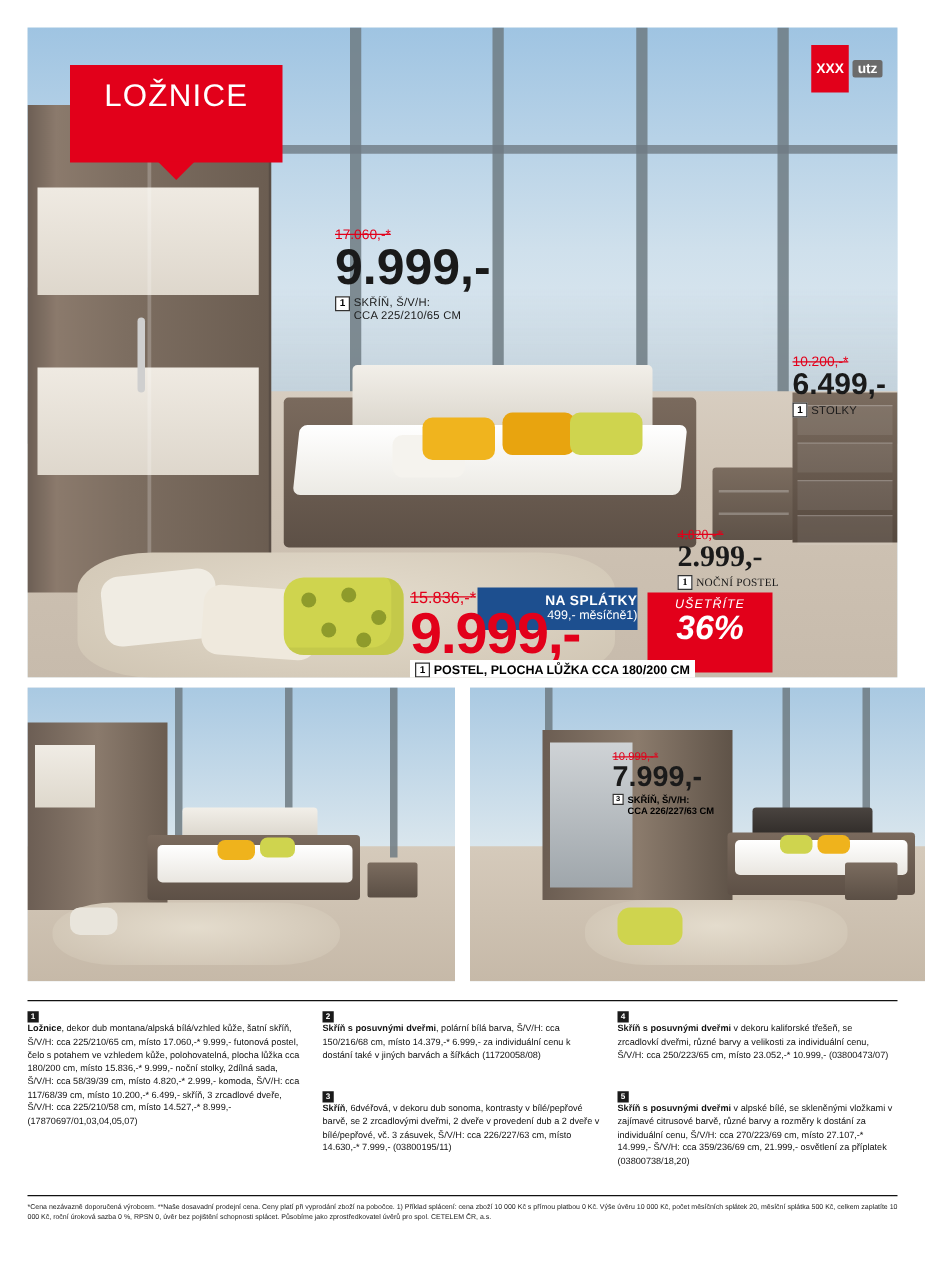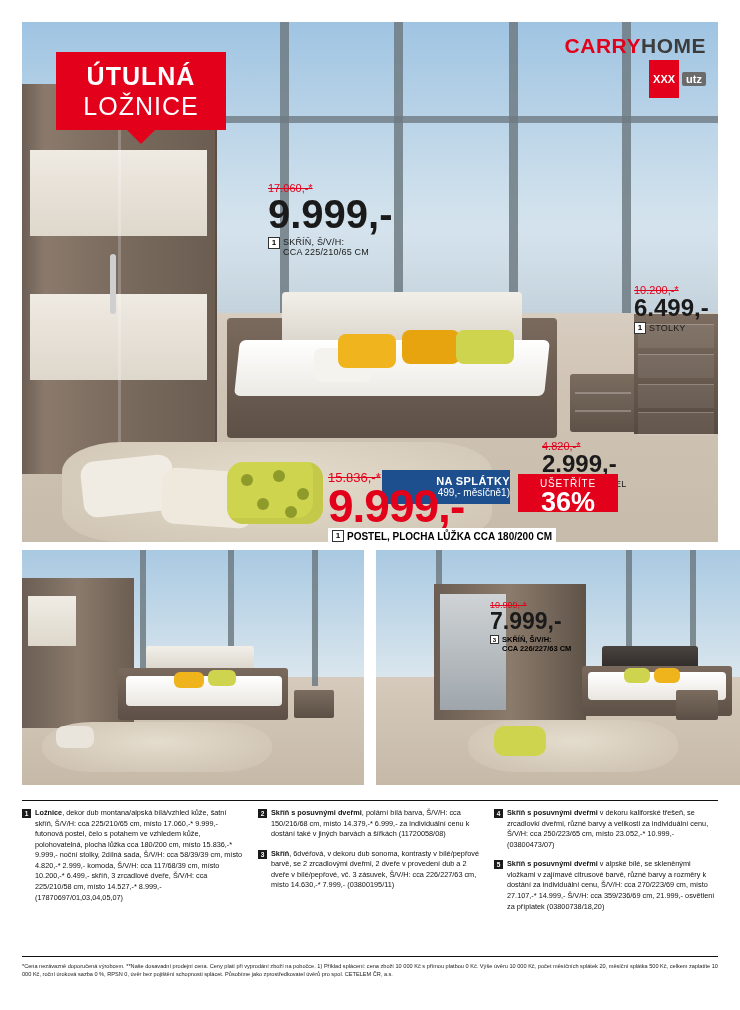--- a/index.html
+++ b/index.html
@@ -129,41 +129,41 @@
   }
   .cap { font-size:9px; color:#1a1a1a; letter-spacing:.2px; }
 
   .pr-skrin { position:absolute; left:246px; top:160px; }
   .pr-skrin .price-big { font-size:40px; }
   .pr-skrin .capline { margin-top:3px; display:flex; align-items:flex-start; }
 
   .pr-komoda { position:absolute; left:612px; top:262px; }
   .pr-komoda .price-big { font-size:24px; }
 
-  .pr-nocni { position:absolute; left:520px; top:418px; }
+  .pr-nocni { position:absolute; left:520px; top:400px;font-family:Liberation Serif, serif; }
   .pr-nocni .price-big { font-size:24px; }
 
   
   .splatky {
     position:absolute; left:360px; top:448px; width:128px; height:34px;
     background:#1d4f8f; color:#fff; text-align:right; padding-top:5px;
   }
   .splatky .t1 { font-size:11px; font-weight:bold; letter-spacing:.4px;}
   .splatky .t2 { font-size:10px; }
 
   
   .mainprice { position:absolute; left:306px; top:448px; }
   .mainprice .strike { color:#e2001a; font-size:13px; text-decoration:line-through; }
   .mainprice .big {
     font-size:46px; font-weight:bold; color:#e2001a; line-height:.95;
     letter-spacing:-1px;
   }
   .savebox {
-    position:absolute; left:496px; top:452px; width:100px; height:38px;
-    background:#e2001a; color:#fff; text-align:center; padding-top:4px;
+    position:absolute; left:496px; top:452px; width:100px; height:64px;
+    background:#e2001a; color:#fff; text-align:center; padding-top:4px;font-style:italic;
   }
   .savebox .s1 { font-size:10px; letter-spacing:.8px; }
   .savebox .s2 { font-size:27px; font-weight:bold; line-height:1; }
   .bedcap {
     position:absolute; left:306px; top:506px;
     background:#fff; padding:2px 4px;
     font-size:10px; font-weight:bold; display:flex; align-items:center;
   }
 
   
@@ -184,21 +184,21 @@
   .pr-8999 .strike { color:#e2001a; font-size:9px; text-decoration:line-through;}
   .pr-8999 .big { font-size:23px; font-weight:bold; color:#1a1a1a; line-height:1;}
   .pr-8999 .cap2 { font-size:7.5px; font-weight:bold; display:flex; align-items:flex-start;}
 
   .pr-7999 { position:absolute; left:490px; top:600px; }
 
   
   .rule { position:absolute; left:22px; top:800px; width:696px; height:1px; background:#111; }
   .cols { position:absolute; left:22px; top:808px; width:696px; display:flex; gap:14px; }
   .col { width:222px; font-size:7.3px; line-height:1.45; color:#111; }
-  .item { display:flex; margin-bottom:9px; }
+  .item { display:flex; margin-bottom:22px;flex-direction:column; }
   .item .sq {
     flex:0 0 auto; width:9px; height:9px; background:#1a1a1a; color:#fff;
     font-size:6.5px; font-weight:bold; display:flex; align-items:center; justify-content:center;
     margin-right:4px; margin-top:1px;
   }
   .item .txt { flex:1; }
   .item b { font-weight:bold; }
 
   .disclaimer {
     position:absolute; left:22px; top:962px; width:696px;
@@ -304,28 +304,24 @@
       <div class="s1">UŠETŘÍTE</div>
       <div class="s2">36%</div>
     </div>
 
     <div class="bedcap">
       <span class="numbox">1</span>
       <span>POSTEL, PLOCHA LŮŽKA CCA 180/200 CM</span>
     </div>
 
     <div class="badge">
-      <div class="l1">ÚTULNÁ</div>
       <div class="l2">LOŽNICE</div>
     </div>
 
     <div class="logo">
-      <div class="word">
-        <span class="carry">CARRY</span><span class="home">HOME</span>
-      </div>
       <div class="sub">
         <span class="xxx">XXX</span>
         <span class="utz">utz</span>
       </div>
     </div>
   </div>
 
   <div class="photo2">
     <div class="ph-sky"></div>
     <div class="ph-floor"></div>

